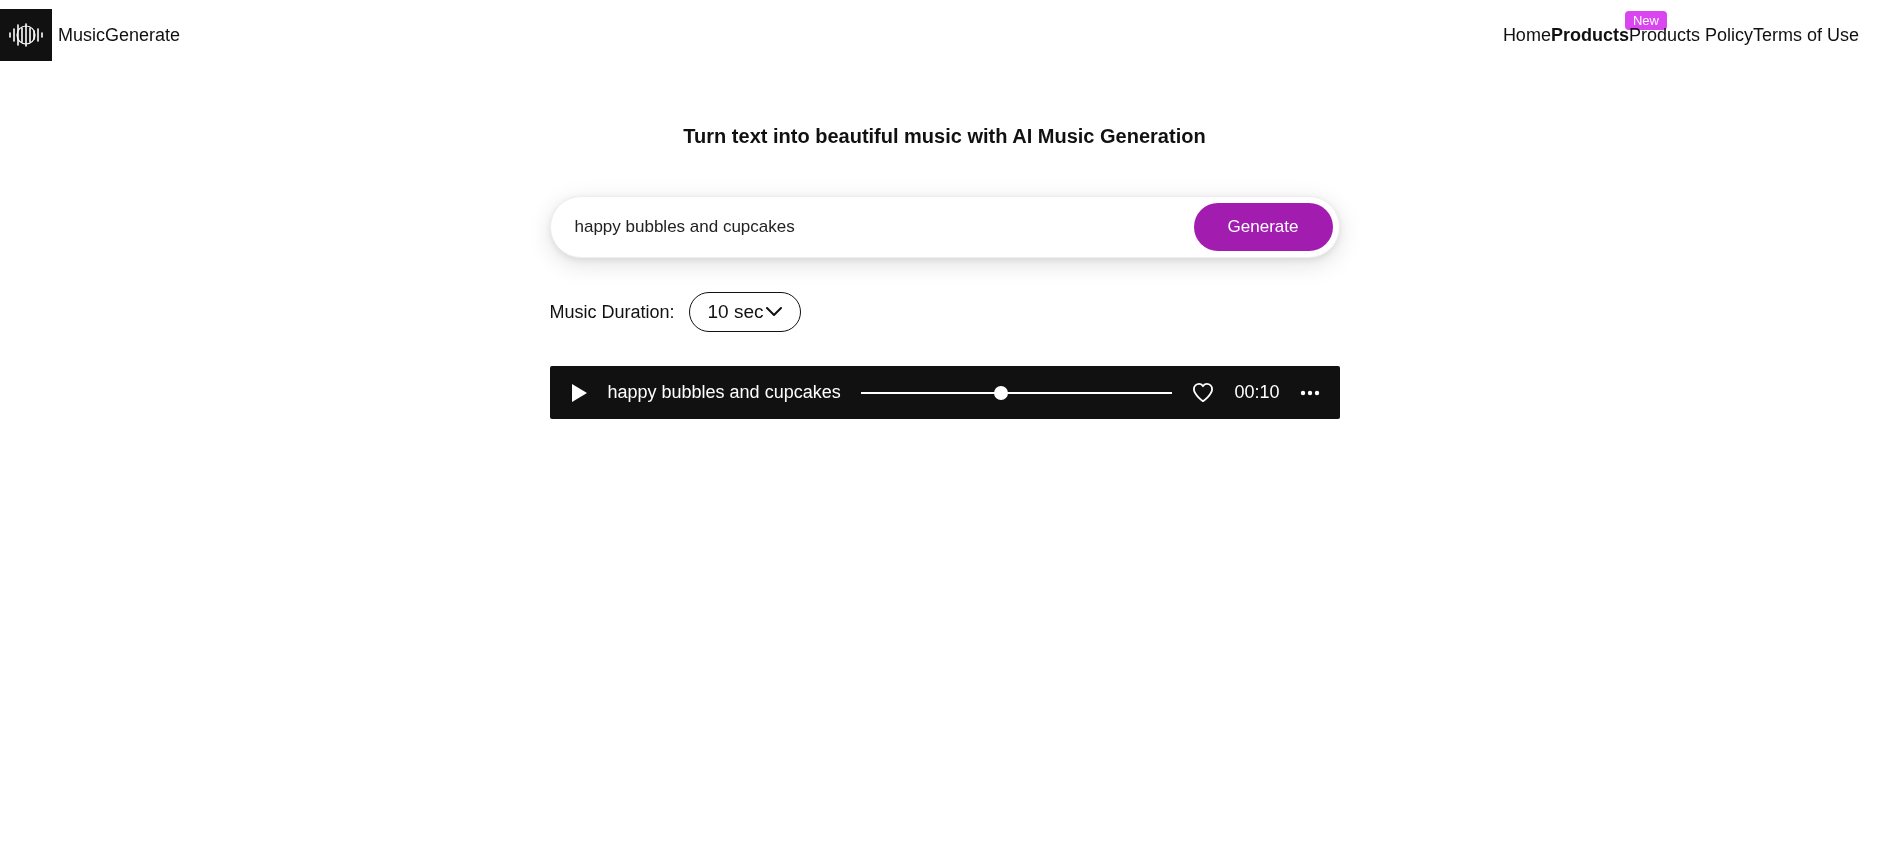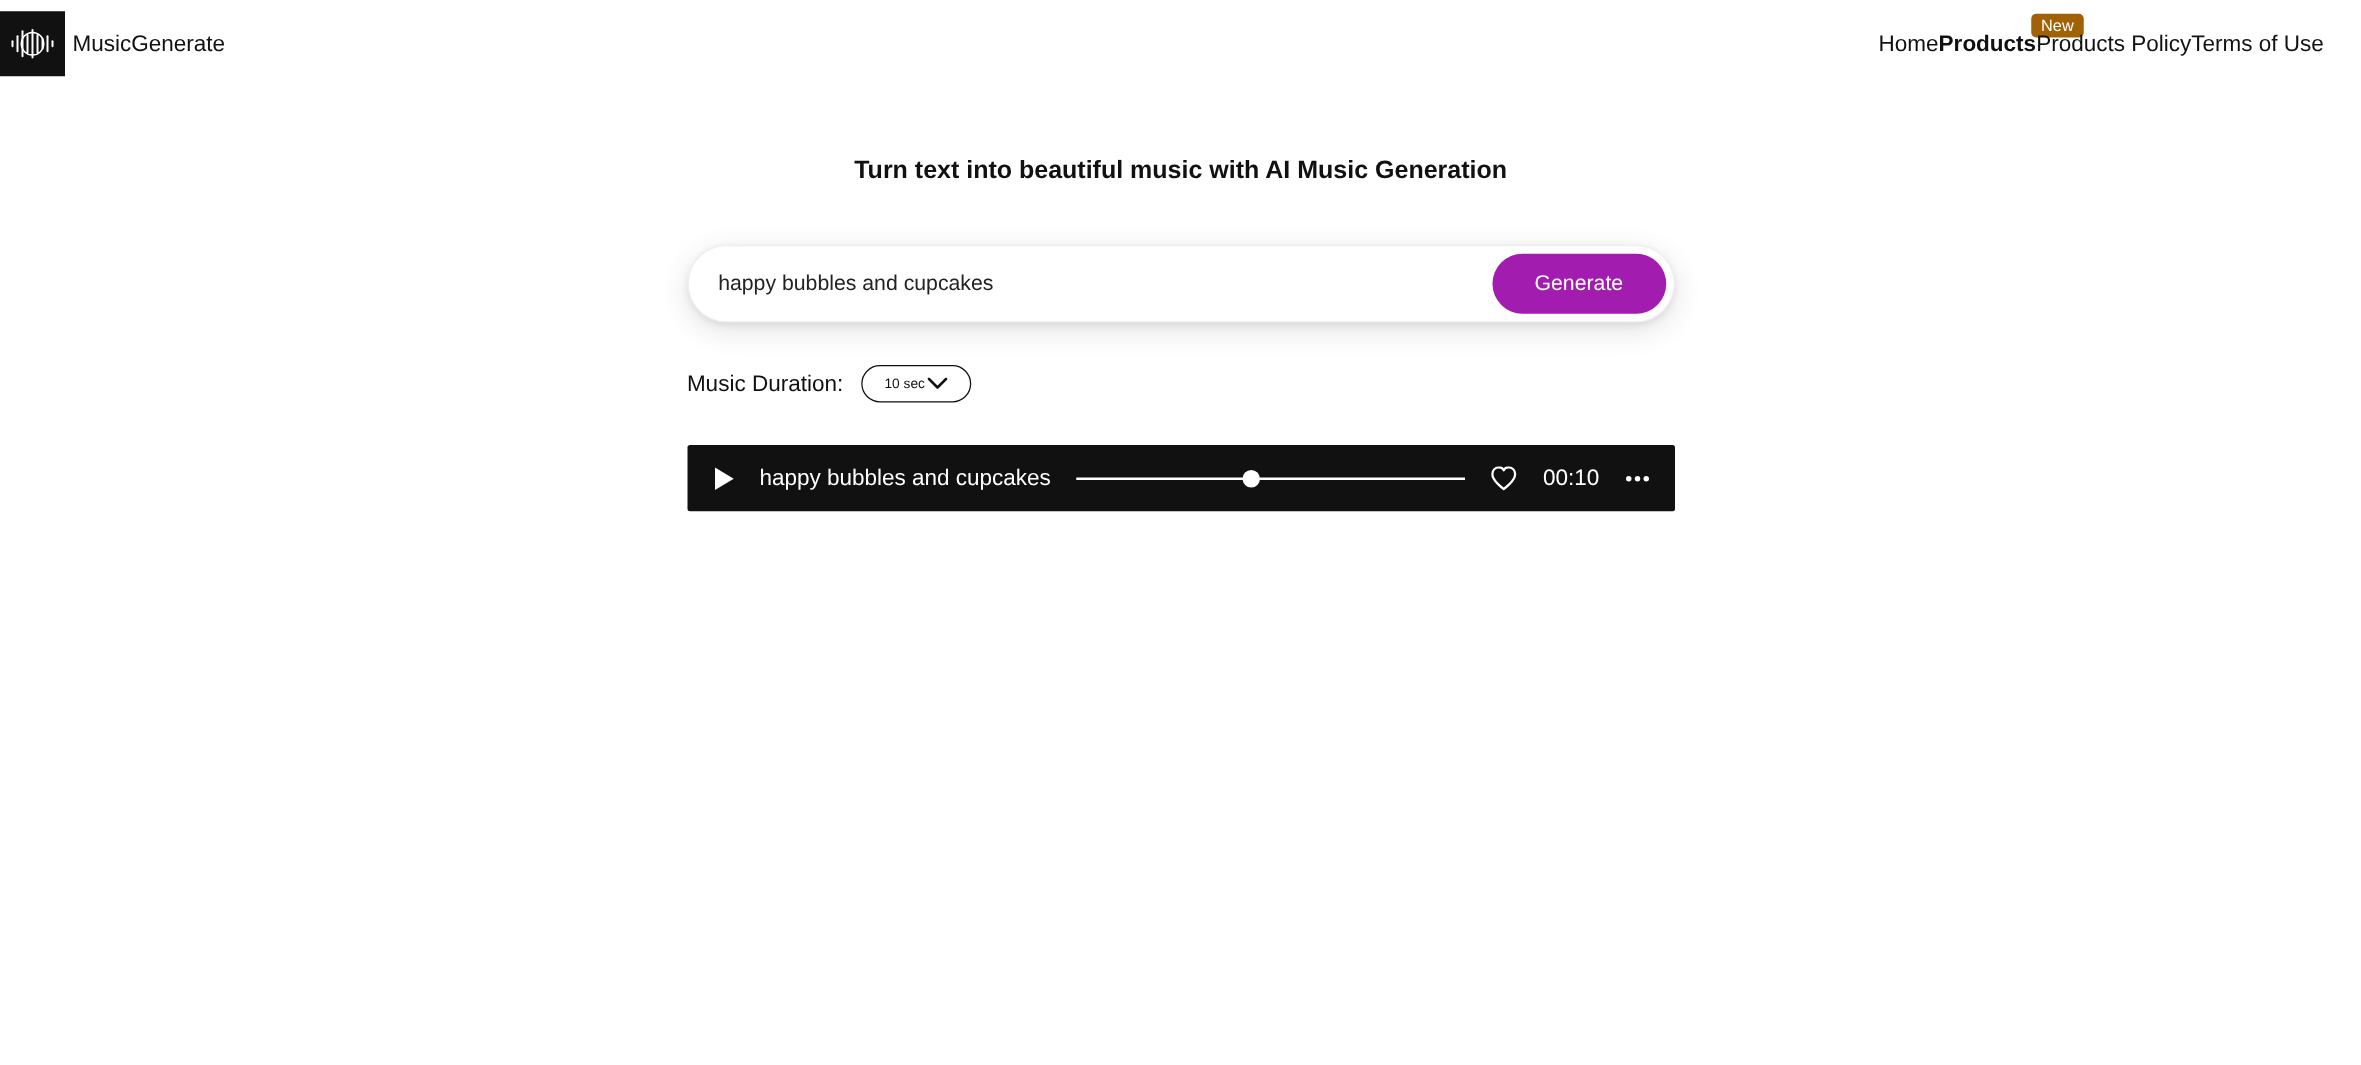--- a/index.html
+++ b/index.html
@@ -47,21 +47,21 @@
     font-size: 18px;
     color: #111;
     cursor: pointer;
     position: relative;
   }
   .nav-item.active { font-weight: 700; }
   .badge {
     position: absolute;
     top: -14px;
     right: -38px;
-    background: #a16207;
+    background: #d946ef;
     color: #fff;
     font-size: 13px;
     padding: 2px 8px;
     border-radius: 4px;
     font-weight: 500;
   }
 
   
   .main {
     max-width: 1050px;
@@ -123,21 +123,21 @@
     font-size: 18px;
   }
   .duration-select {
     border: 1px solid #111;
     border-radius: 22px;
     padding: 8px 18px;
     display: inline-flex;
     align-items: center;
     gap: 2px;
     cursor: pointer;
-    font-size: 11px;
+    font-size: 19px;
   }
   .chev { display: inline-flex; }
 
   
   .player {
     width: 790px;
     margin: 34px auto 0;
     background: #111;
     color: #fff;
     border-radius: 2px;

